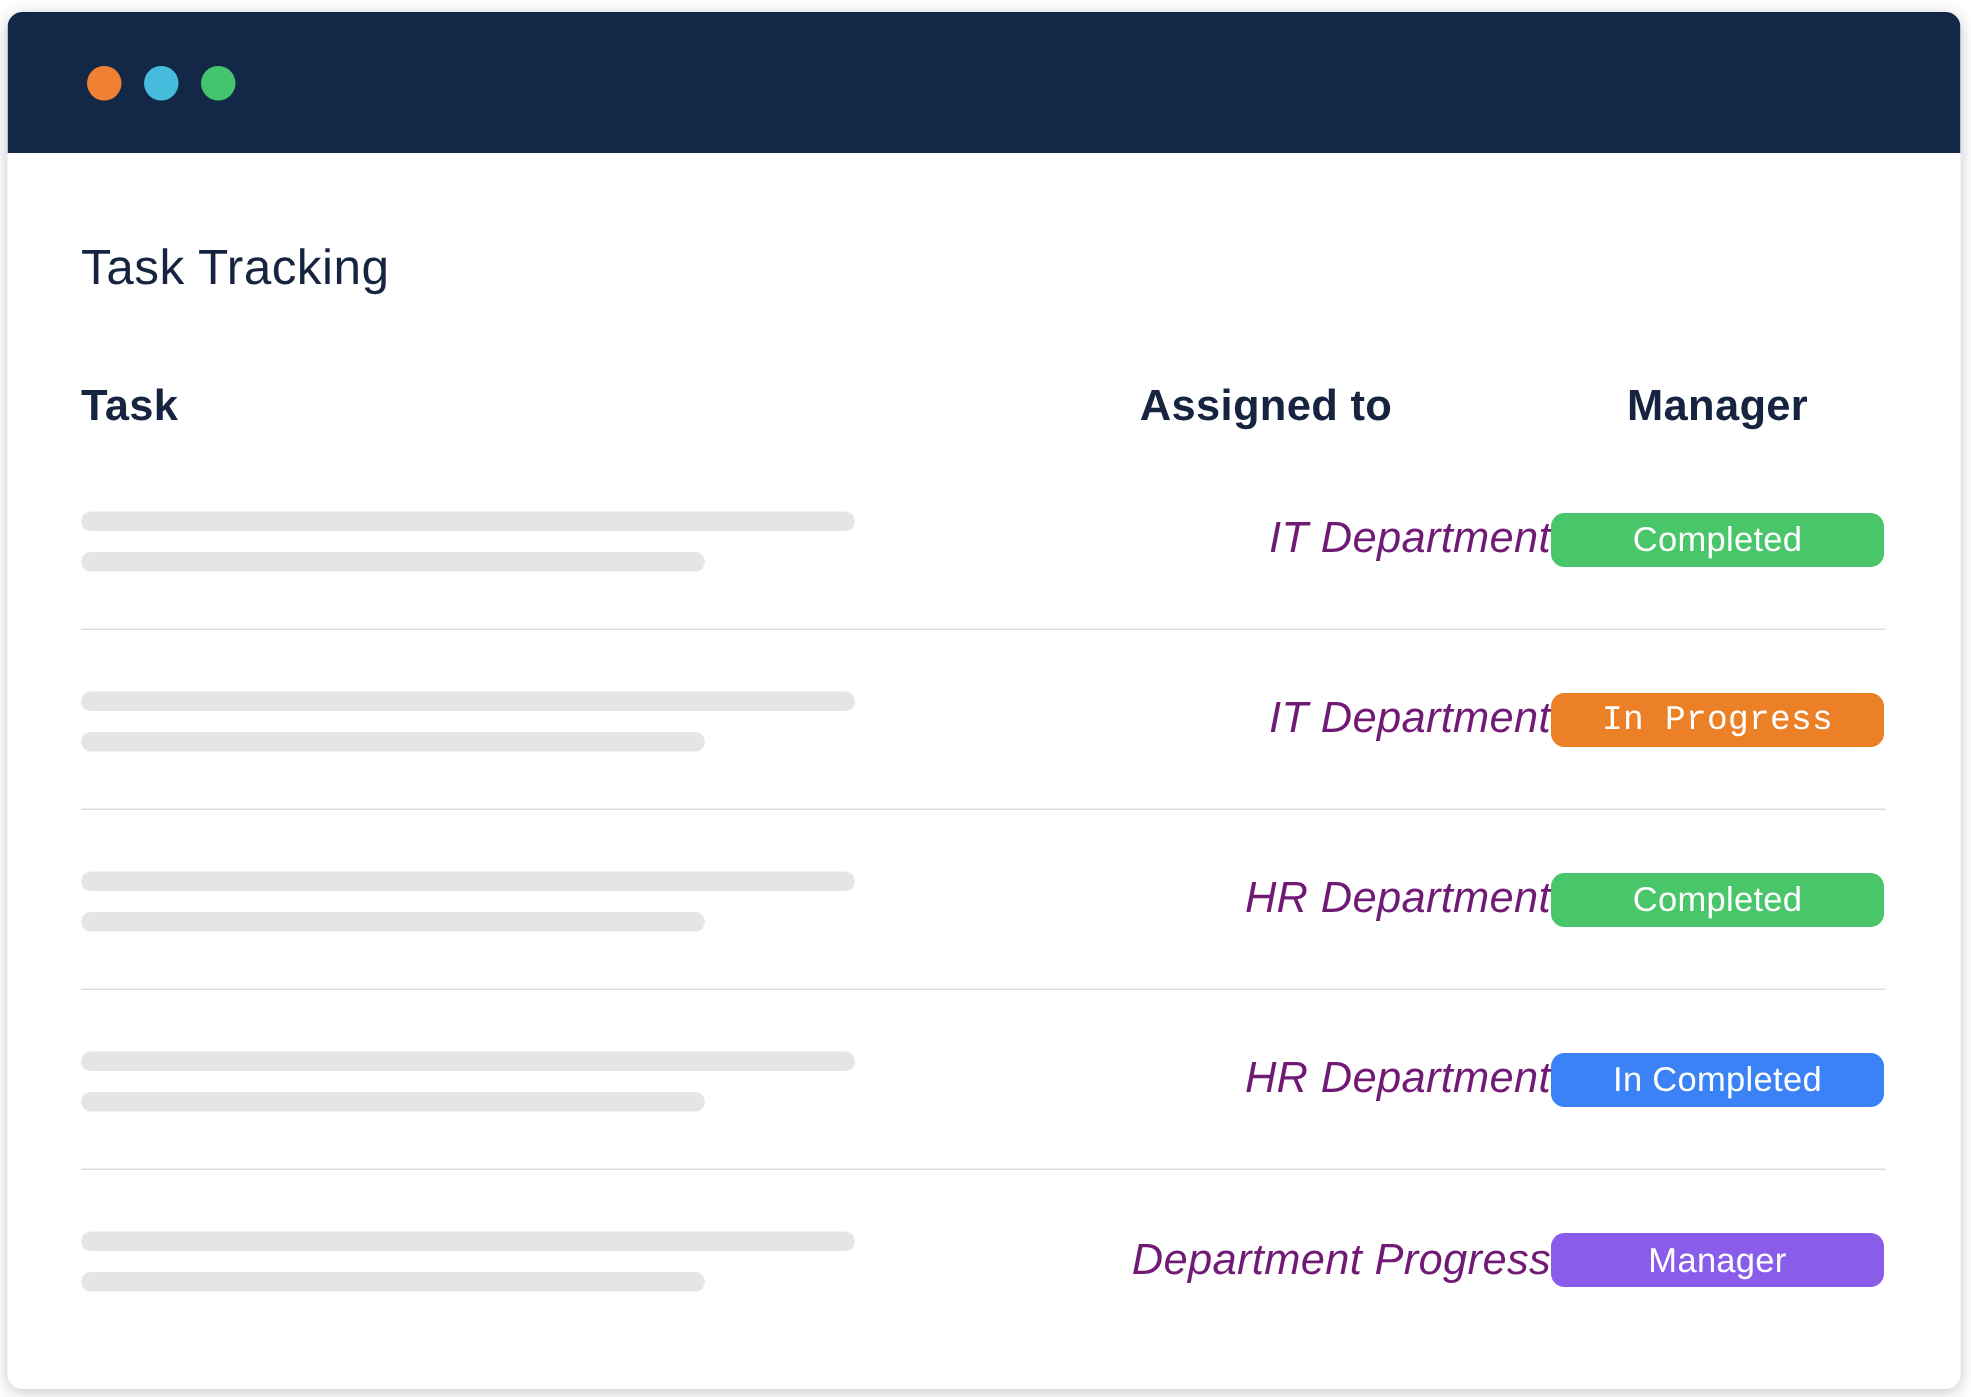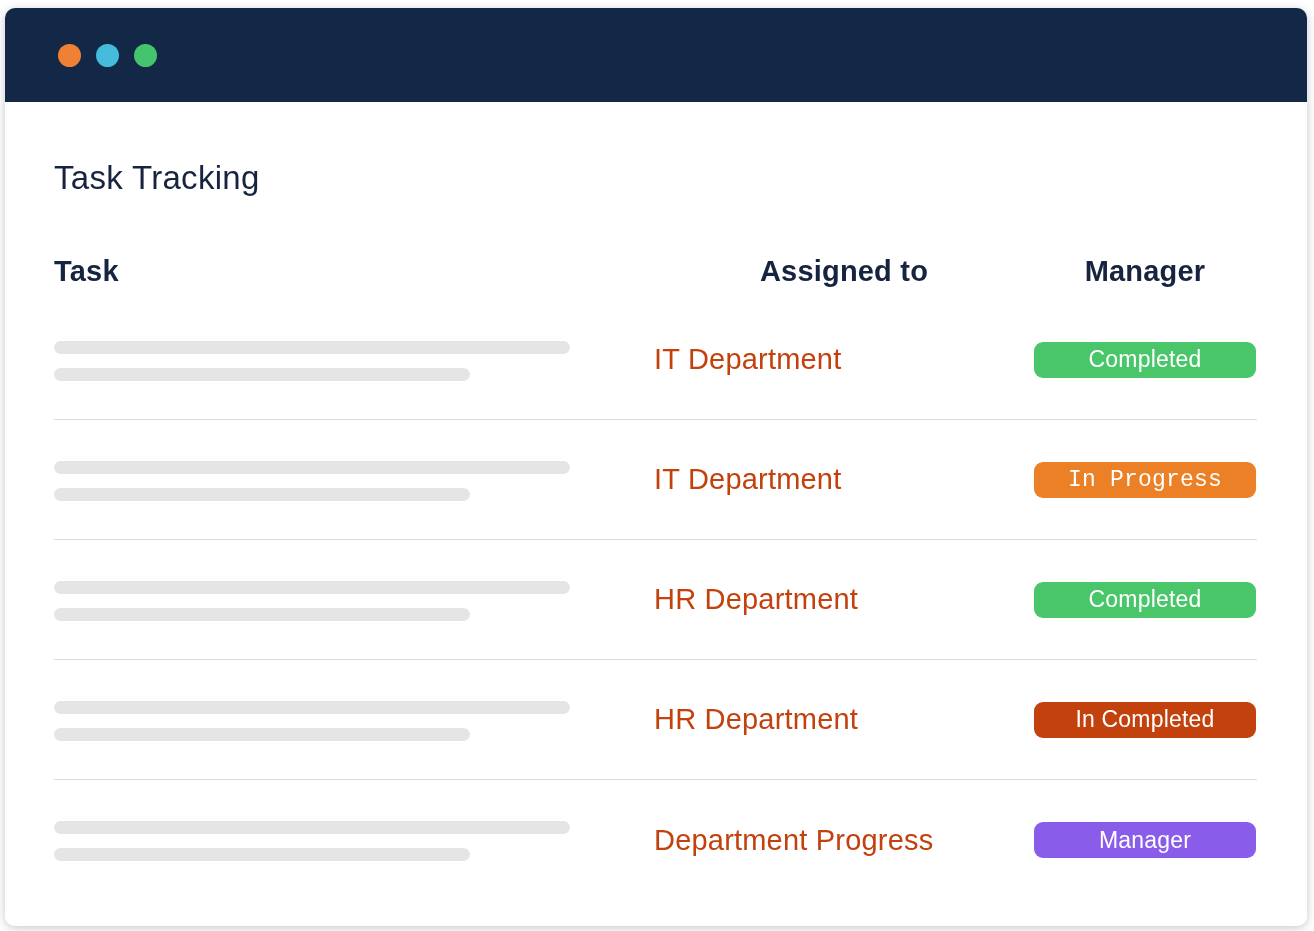--- a/index.html
+++ b/index.html
@@ -116,25 +116,26 @@
     background: #e5e5e5;
     border-radius: 7px;
     height: 13px;
   }
   .skeleton.long  { width: 516px; }
   .skeleton.short { width: 416px; margin-top: 14px; }
 
   .cell-assigned {
     width: 380px;
     flex: 0 0 380px;
-    text-align: left;
+    text-align: right;
     font-size: 29px;
-    color: #c2410c;
+    color: #701a75;
     letter-spacing: 0.2px;
     white-space: nowrap;
+    font-style: italic;
   }
 
   .cell-status {
     width: 222px;
     flex: 0 0 222px;
     display: flex;
     justify-content: center;
   }
 
   .badge {
@@ -212,21 +213,21 @@
           </div>
         </div>
 
         <div class="table-row">
           <div class="cell-task">
             <div class="skeleton long"></div>
             <div class="skeleton short"></div>
           </div>
           <div class="cell-assigned">HR Department</div>
           <div class="cell-status">
-            <span class="badge" style="background: #c2410c;">In Completed</span>
+            <span class="badge" style="background: #3b82f6;">In Completed</span>
           </div>
         </div>
 
         <div class="table-row last">
           <div class="cell-task">
             <div class="skeleton long"></div>
             <div class="skeleton short"></div>
           </div>
           <div class="cell-assigned">Department Progress</div>
           <div class="cell-status">

